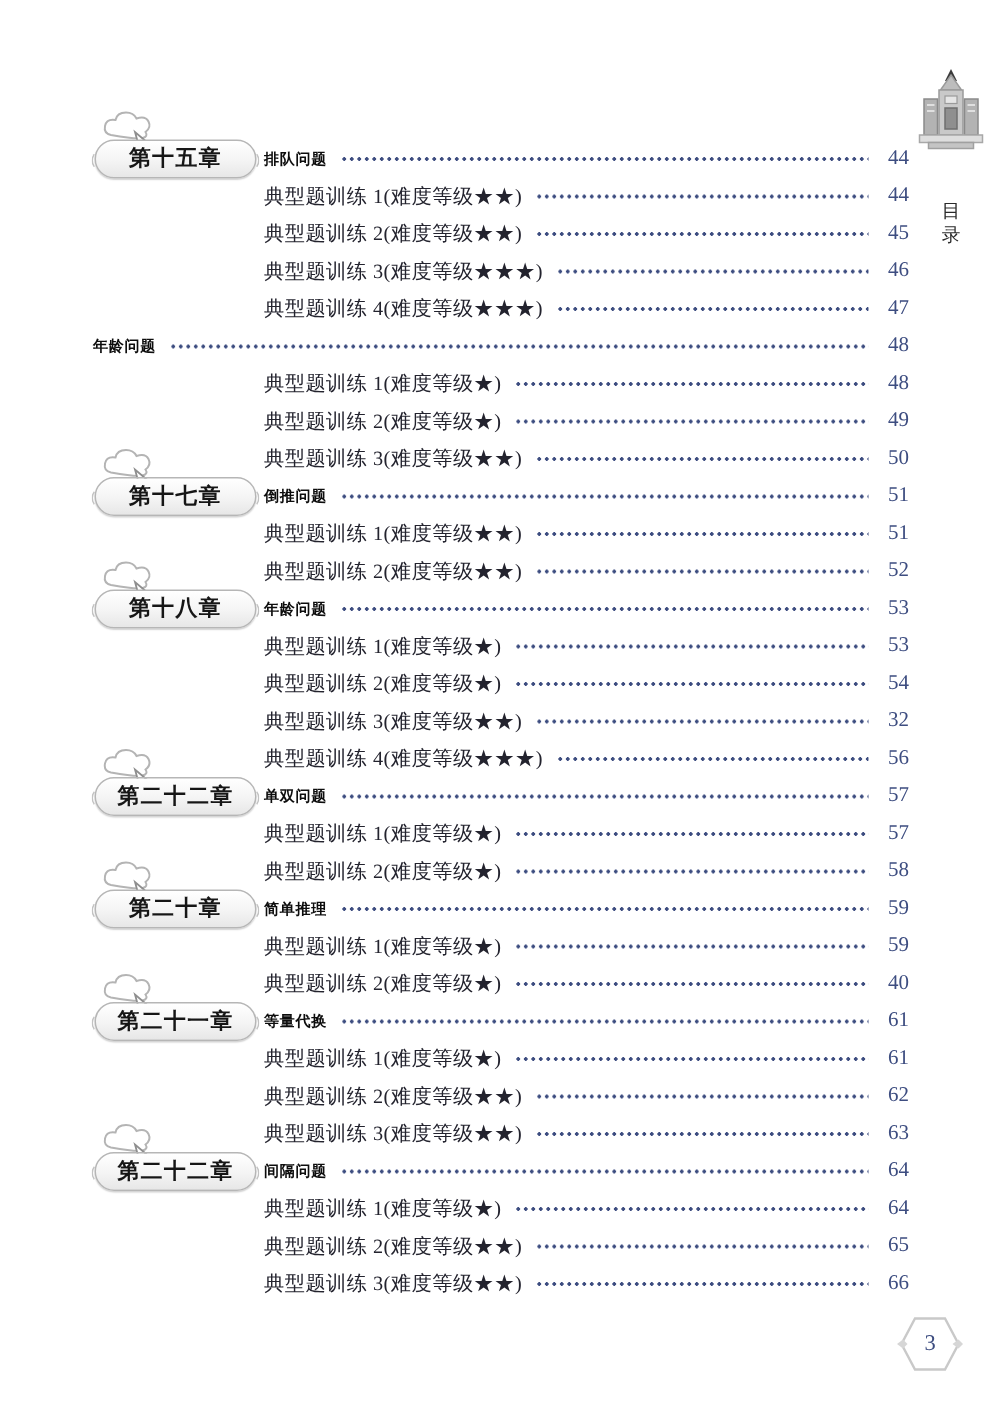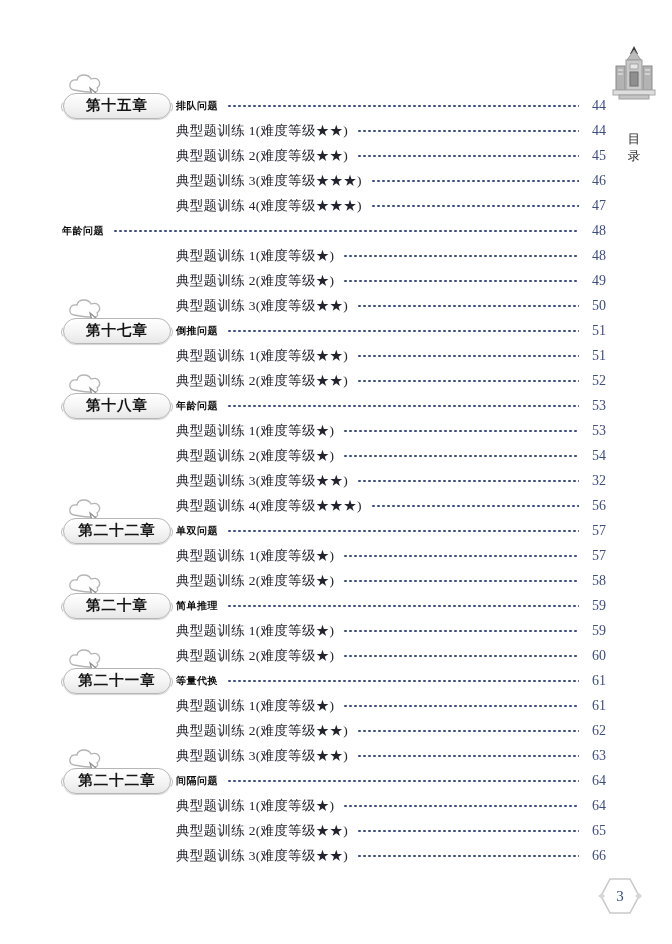--- a/index.html
+++ b/index.html
@@ -298,21 +298,21 @@
     <div>
   <div class="row item-row">
     <span class="item-label">典型题训练 1(难度等级★)</span>
     <span class="leader"></span>
     <span class="pagenum">59</span>
   </div>
 
   <div class="row item-row">
     <span class="item-label">典型题训练 2(难度等级★)</span>
     <span class="leader"></span>
-    <span class="pagenum">60</span>
+    <span class="pagenum">40</span>
   </div>
 </div>
   </div>
 
   <div>
     <div class="row chapter-row">
       <div class="badge-wrap">
         <svg class="cloud" width="48" height="32" viewBox="0 0 48 32">
           <path d="M10 18 q-5 -1 -4 -6 q1 -5 7 -4 q1 -5 7 -5 q5 0 7 4 q6 -2 8 2 q2 4 -2 7 q2 3 -2 4 q-4 1 -21 -2 z" fill="#ffffff" stroke="#b4b4b4" stroke-width="1.3"></path>
           <path d="M26 16 l3 11 l2.5 -3.5 l4.5 1 z" fill="#ffffff" stroke="#8e8e8e" stroke-width="1.2"></path>

